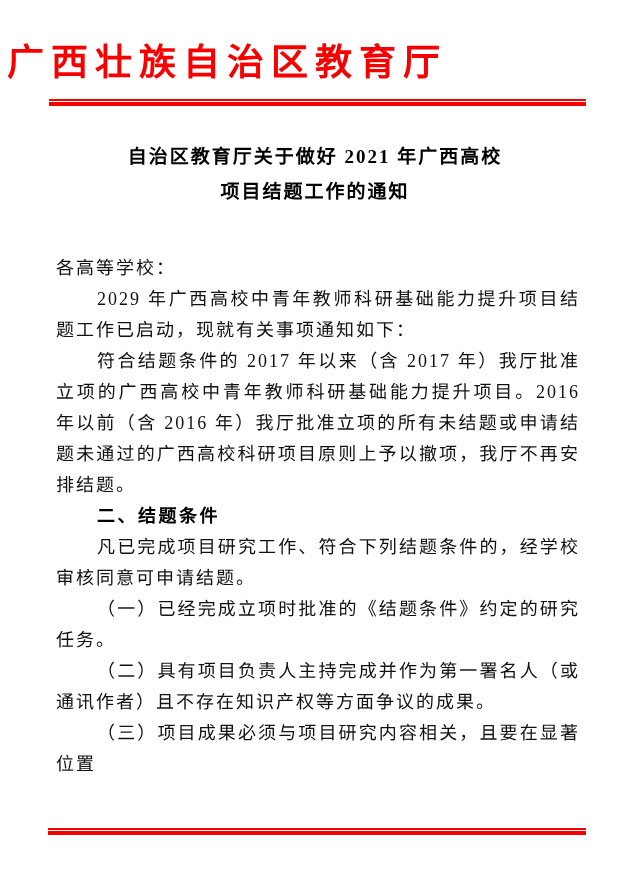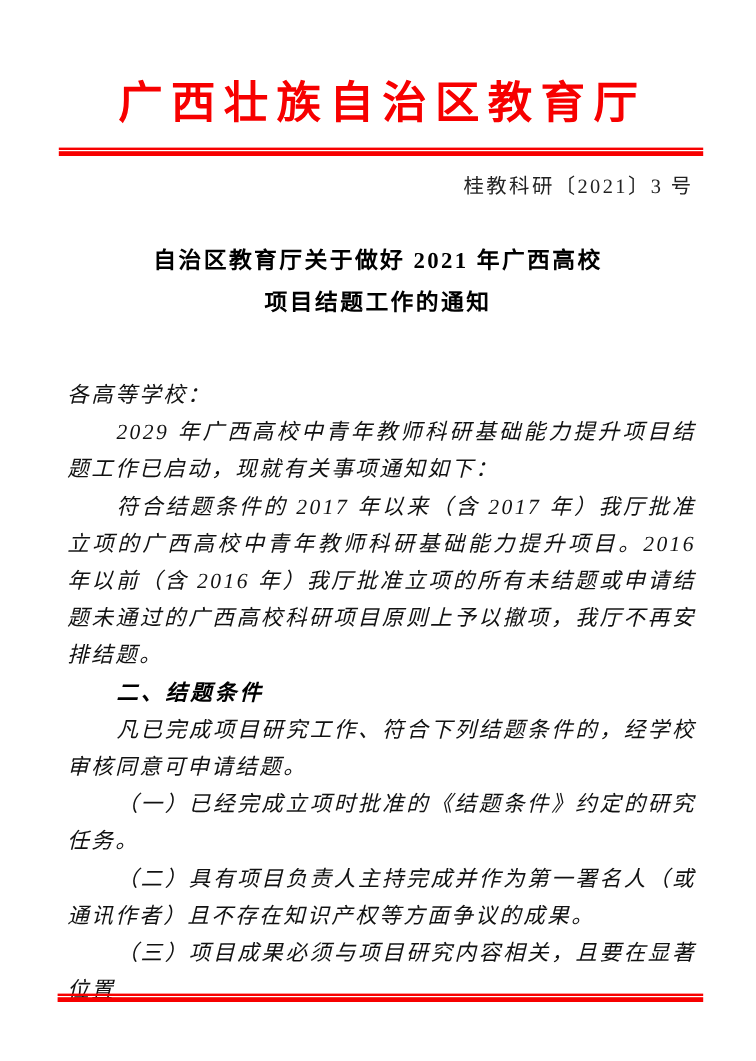--- a/index.html
+++ b/index.html
@@ -10,23 +10,22 @@
     width: 630px;
     height: 884px;
     margin: 0 auto;
     background: #ffffff;
     overflow: hidden;
     font-family: "Liberation Serif", "DejaVu Serif", serif;
     color: var(--ink);
   }
   
   .agency-name {
-    padding-top: 64px;
+    padding-top: 40px;
     line-height: 46px;
-    text-align: center;
     font-size: 37px;
     font-weight: 700;
     letter-spacing: 7px;
     text-indent: 7px; 
     color: var(--accent);
     white-space: nowrap;
   }
   .head-rule { margin: 13px 44px 0 49px; }
   .rule-thin  { height: 1.5px; background: var(--accent); }
   .rule-gap   { height: 1.5px; background: transparent; }
@@ -55,21 +54,21 @@
   
   .doc-body {
     margin: 44px 50px 0 56px;
     font-size: 18px;
     line-height: 31px;
     letter-spacing: 2px;
     text-align: justify;
     text-justify: inter-character;
     color: #111;
   }
-  .para { margin: 0; text-indent: 41px; font-style: italic; }
+  .para { margin: 0; text-indent: 41px; }
   .salutation { text-indent: 0; }
   .section-heading {
     font-family: "Liberation Sans", "DejaVu Sans", sans-serif;
     font-weight: 700;
     letter-spacing: 2.5px;
     color: #000;
   }
 
   
   .footer-rule { position: absolute; left: 48px; right: 44px; top: 828px; }
@@ -80,21 +79,20 @@
 <div class="page">
 
   <div class="agency-name">广西壮族自治区教育厅</div>
 
   <div class="head-rule">
     <div class="rule-thin"></div>
     <div class="rule-gap"></div>
     <div class="rule-thick"></div>
   </div>
 
-  <div class="doc-number">桂教科研〔2021〕3 号</div>
 
   <div class="doc-title">
     <div>自治区教育厅关于做好 2021 年广西高校</div>
     <div>项目结题工作的通知</div>
   </div>
 
   <div class="doc-body">
     <p class="para salutation">各高等学校：</p>
 
     <p class="para">2029 年广西高校中青年教师科研基础能力提升项目结题工作已启动，现就有关事项通知如下：</p>

